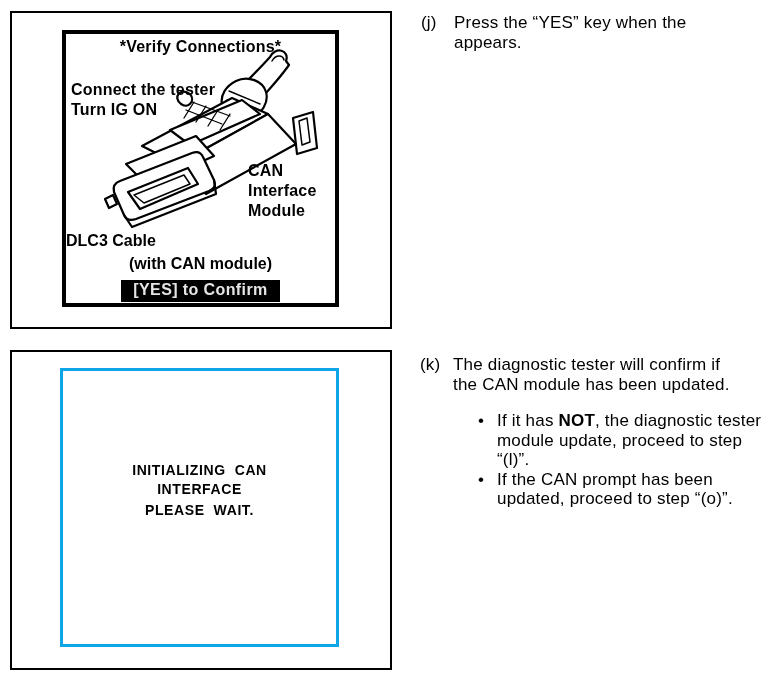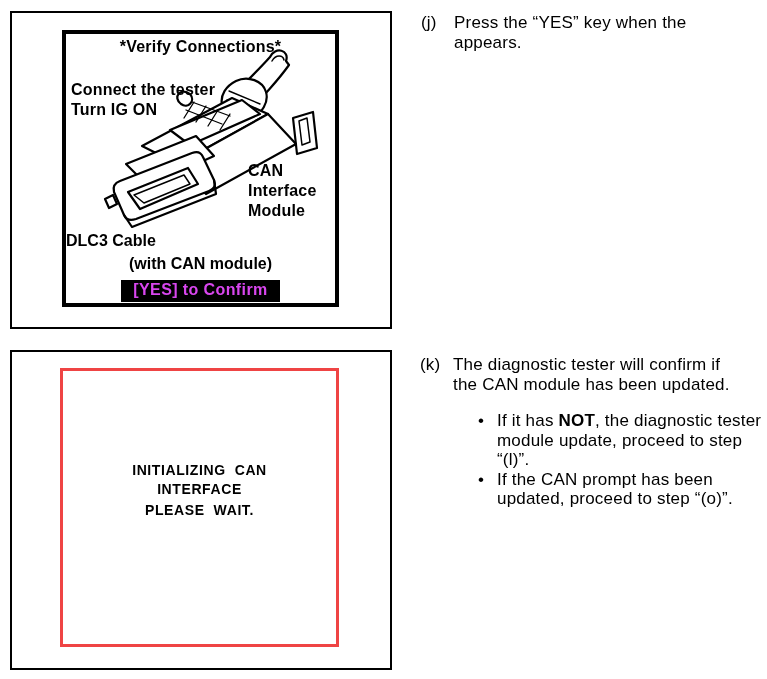--- a/index.html
+++ b/index.html
@@ -6,36 +6,36 @@
   .page{position:relative;width:767px;height:679px;background:#ffffff;color:#000;
         font-family:"Liberation Sans",sans-serif;overflow:hidden;}
 
   
   .fig{position:absolute;border:2px solid #000;background:#fff;}
   .fig-top{left:10px;top:11px;width:378px;height:314px;}
   .fig-bottom{left:10px;top:350px;width:378px;height:316px;}
 
   .screen{position:absolute;background:#fff;box-sizing:border-box;}
   .screen-top{left:50px;top:17px;width:277px;height:277px;border:4px solid #000;}
-  .screen-bottom{left:48px;top:16px;width:279px;height:279px;border:3px solid #ef4444;}
+  .screen-bottom{left:48px;top:16px;width:279px;height:279px;border:3px solid #0ea5e9;}
 
   
   .scr-title{position:absolute;top:4px;left:0;right:0;text-align:center;
              font-weight:bold;font-size:16px;letter-spacing:.2px;}
   .scr-instr{position:absolute;left:5px;top:36px;font-weight:bold;font-size:16px;
              line-height:20px;letter-spacing:.2px;margin-top:10px;}
   .connector-art{position:absolute;left:0;top:0;width:269px;height:269px;}
   .module-label{position:absolute;left:182px;top:127px;font-weight:bold;font-size:16px;
                 line-height:20px;letter-spacing:.2px;background:transparent;}
   .cable-label{position:absolute;top:198px;left:0;right:0;text-align:left;
                font-weight:bold;font-size:16px;}
   .cable-sublabel{position:absolute;top:221px;left:0;right:0;text-align:center;
                   font-weight:bold;font-size:16px;}
   .confirm-wrap{position:absolute;top:246px;left:0;right:0;text-align:center;}
-  .confirm-bar{display:inline-block;background:#000;color:#d946ef;font-weight:bold;
+  .confirm-bar{display:inline-block;background:#000;color:#e5e5e5;font-weight:bold;
                font-size:16px;padding:1px 12px 3px;letter-spacing:.4px;}
 
   
   .init-text{position:absolute;top:90px;left:0;right:0;text-align:center;
              font-weight:bold;font-size:14px;line-height:19px;letter-spacing:.6px;}
   .init-text div{white-space:pre;}
   .wait-line{margin-top:2px;}
 
   
   .step{position:absolute;display:flex;font-size:17px;line-height:19.5px;

